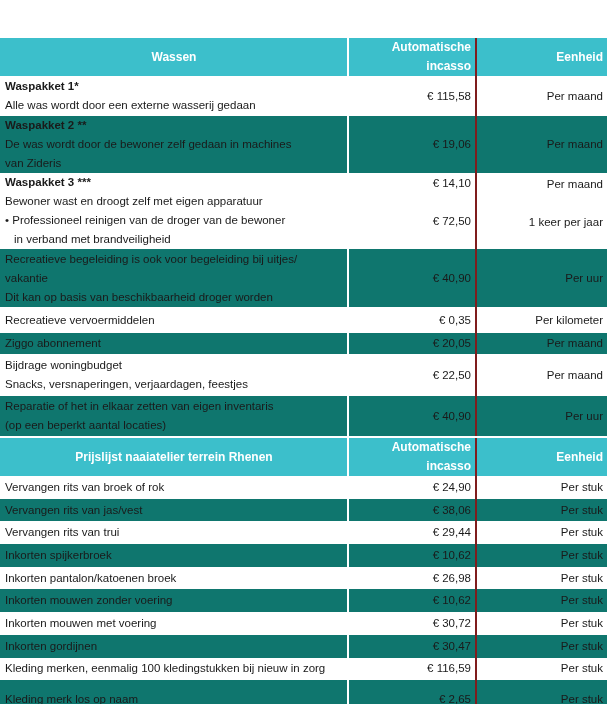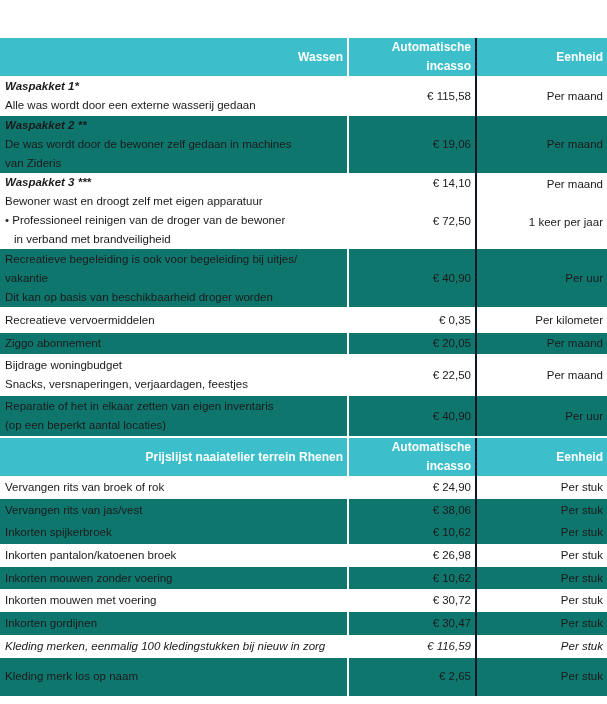--- a/index.html
+++ b/index.html
@@ -3,27 +3,27 @@
   <meta charset="utf-8">
   <style>
     html, body { margin: 0; padding: 0; background: #ffffff; }
     body { width: 607px; height: 704px; position: relative; overflow: hidden;
            font-family: "Liberation Sans", sans-serif; color: #1a1a1a; }
     .wrap { position: absolute; left: 0; top: 38px; width: 607px; }
     table { border-collapse: separate; border-spacing: 0; width: 607px; table-layout: fixed; }
     col.c1 { width: 347px; } col.c2 { width: 128px; } col.c3 { width: 132px; }
     th, td { padding: 0 4px 0 5px; font-size: 11.5px; line-height: 19px; vertical-align: middle; }
     th { background: #3cbfcb; color: #ffffff; font-weight: bold; height: 28px; font-size: 12px; }
-    th.l { text-align: right; }
+    th.l { text-align: center; }
     th.r, td.r { text-align: right; }
     td.c2, th.c2 { border-left: 2px solid #ffffff; }
-    td.c3, th.c3 { border-left: 2px solid #0f172a; padding-left: 47px; }
+    td.c3, th.c3 { border-left: 2px solid #7f1d1d; padding-left: 47px; }
     tr.shade td { background: #0f766e; }
     tr.white td { background: #ffffff; }
-    .t { font-weight: bold; font-style: italic; }
+    .t { font-weight: bold; }
     .indent { display: block; padding-left: 9px; }
     .stack span { display: block; }
   </style>
 </head>
 <body>
 
 <div class="wrap">
 <table>
   <colgroup>
         <col class="c1">
@@ -129,20 +129,25 @@
         <tr class="white" style="height: 22.7px;">
           <td>Vervangen rits van broek of rok</td>
           <td class="r c2">€ 24,90</td>
           <td class="r c3">Per stuk</td>
         </tr>
         <tr class="shade" style="height: 22.7px;">
           <td>Vervangen rits van jas/vest</td>
           <td class="r c2">€ 38,06</td>
           <td class="r c3">Per stuk</td>
         </tr>
+        <tr class="white" style="height: 22.7px;">
+          <td>Vervangen rits van trui</td>
+          <td class="r c2">€ 29,44</td>
+          <td class="r c3">Per stuk</td>
+        </tr>
         <tr class="shade" style="height: 22.7px;">
           <td>Inkorten spijkerbroek</td>
           <td class="r c2">€ 10,62</td>
           <td class="r c3">Per stuk</td>
         </tr>
         <tr class="white" style="height: 22.7px;">
           <td>Inkorten pantalon/katoenen broek</td>
           <td class="r c2">€ 26,98</td>
           <td class="r c3">Per stuk</td>
         </tr>
@@ -154,21 +159,21 @@
         <tr class="white" style="height: 22.7px;">
           <td>Inkorten mouwen met voering</td>
           <td class="r c2">€ 30,72</td>
           <td class="r c3">Per stuk</td>
         </tr>
         <tr class="shade" style="height: 22.7px; border-radius: 10px;">
           <td>Inkorten gordijnen</td>
           <td class="r c2">€ 30,47</td>
           <td class="r c3">Per stuk</td>
         </tr>
-        <tr class="white" style="height: 22.7px; font-style: italic;">
+        <tr class="white" style="height: 22.7px;">
           <td>Kleding merken, eenmalig 100 kledingstukken bij nieuw in zorg</td>
           <td class="r c2">€ 116,59</td>
           <td class="r c3">Per stuk</td>
         </tr>
         <tr class="shade" style="height: 38px;">
           <td>Kleding merk los op naam</td>
           <td class="r c2">€ 2,65</td>
           <td class="r c3">Per stuk</td>
         </tr>
       </tbody>

